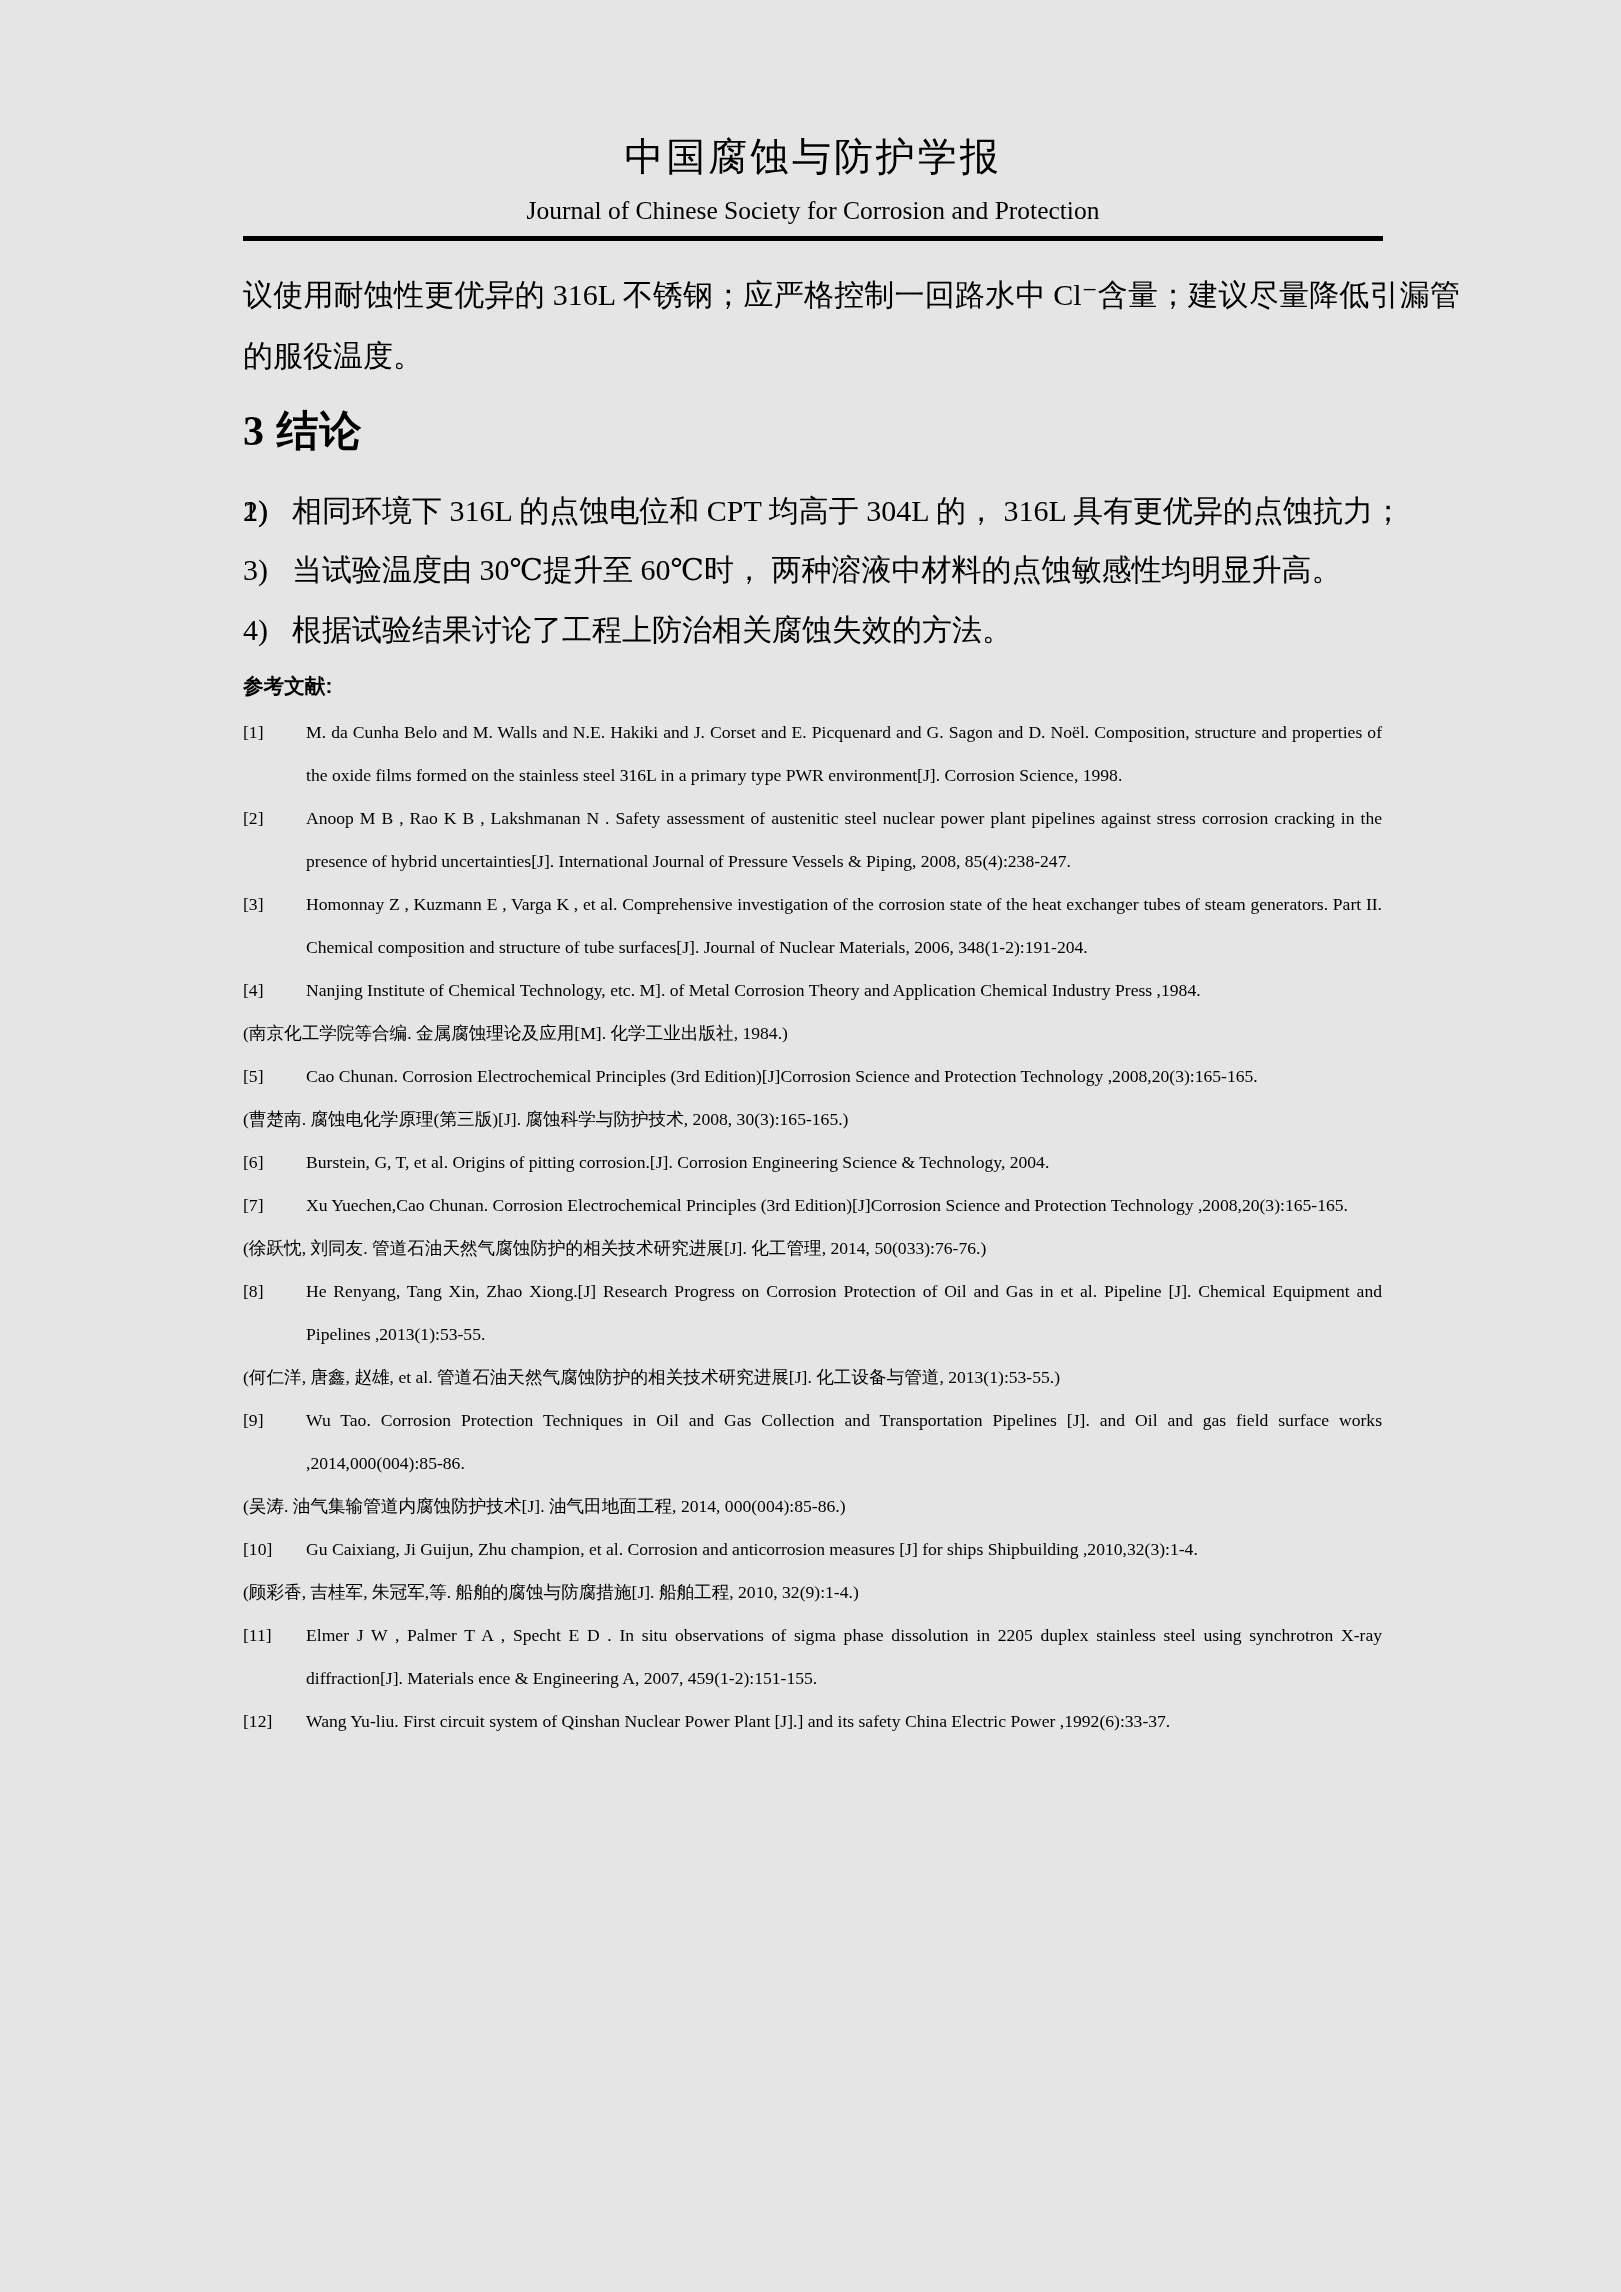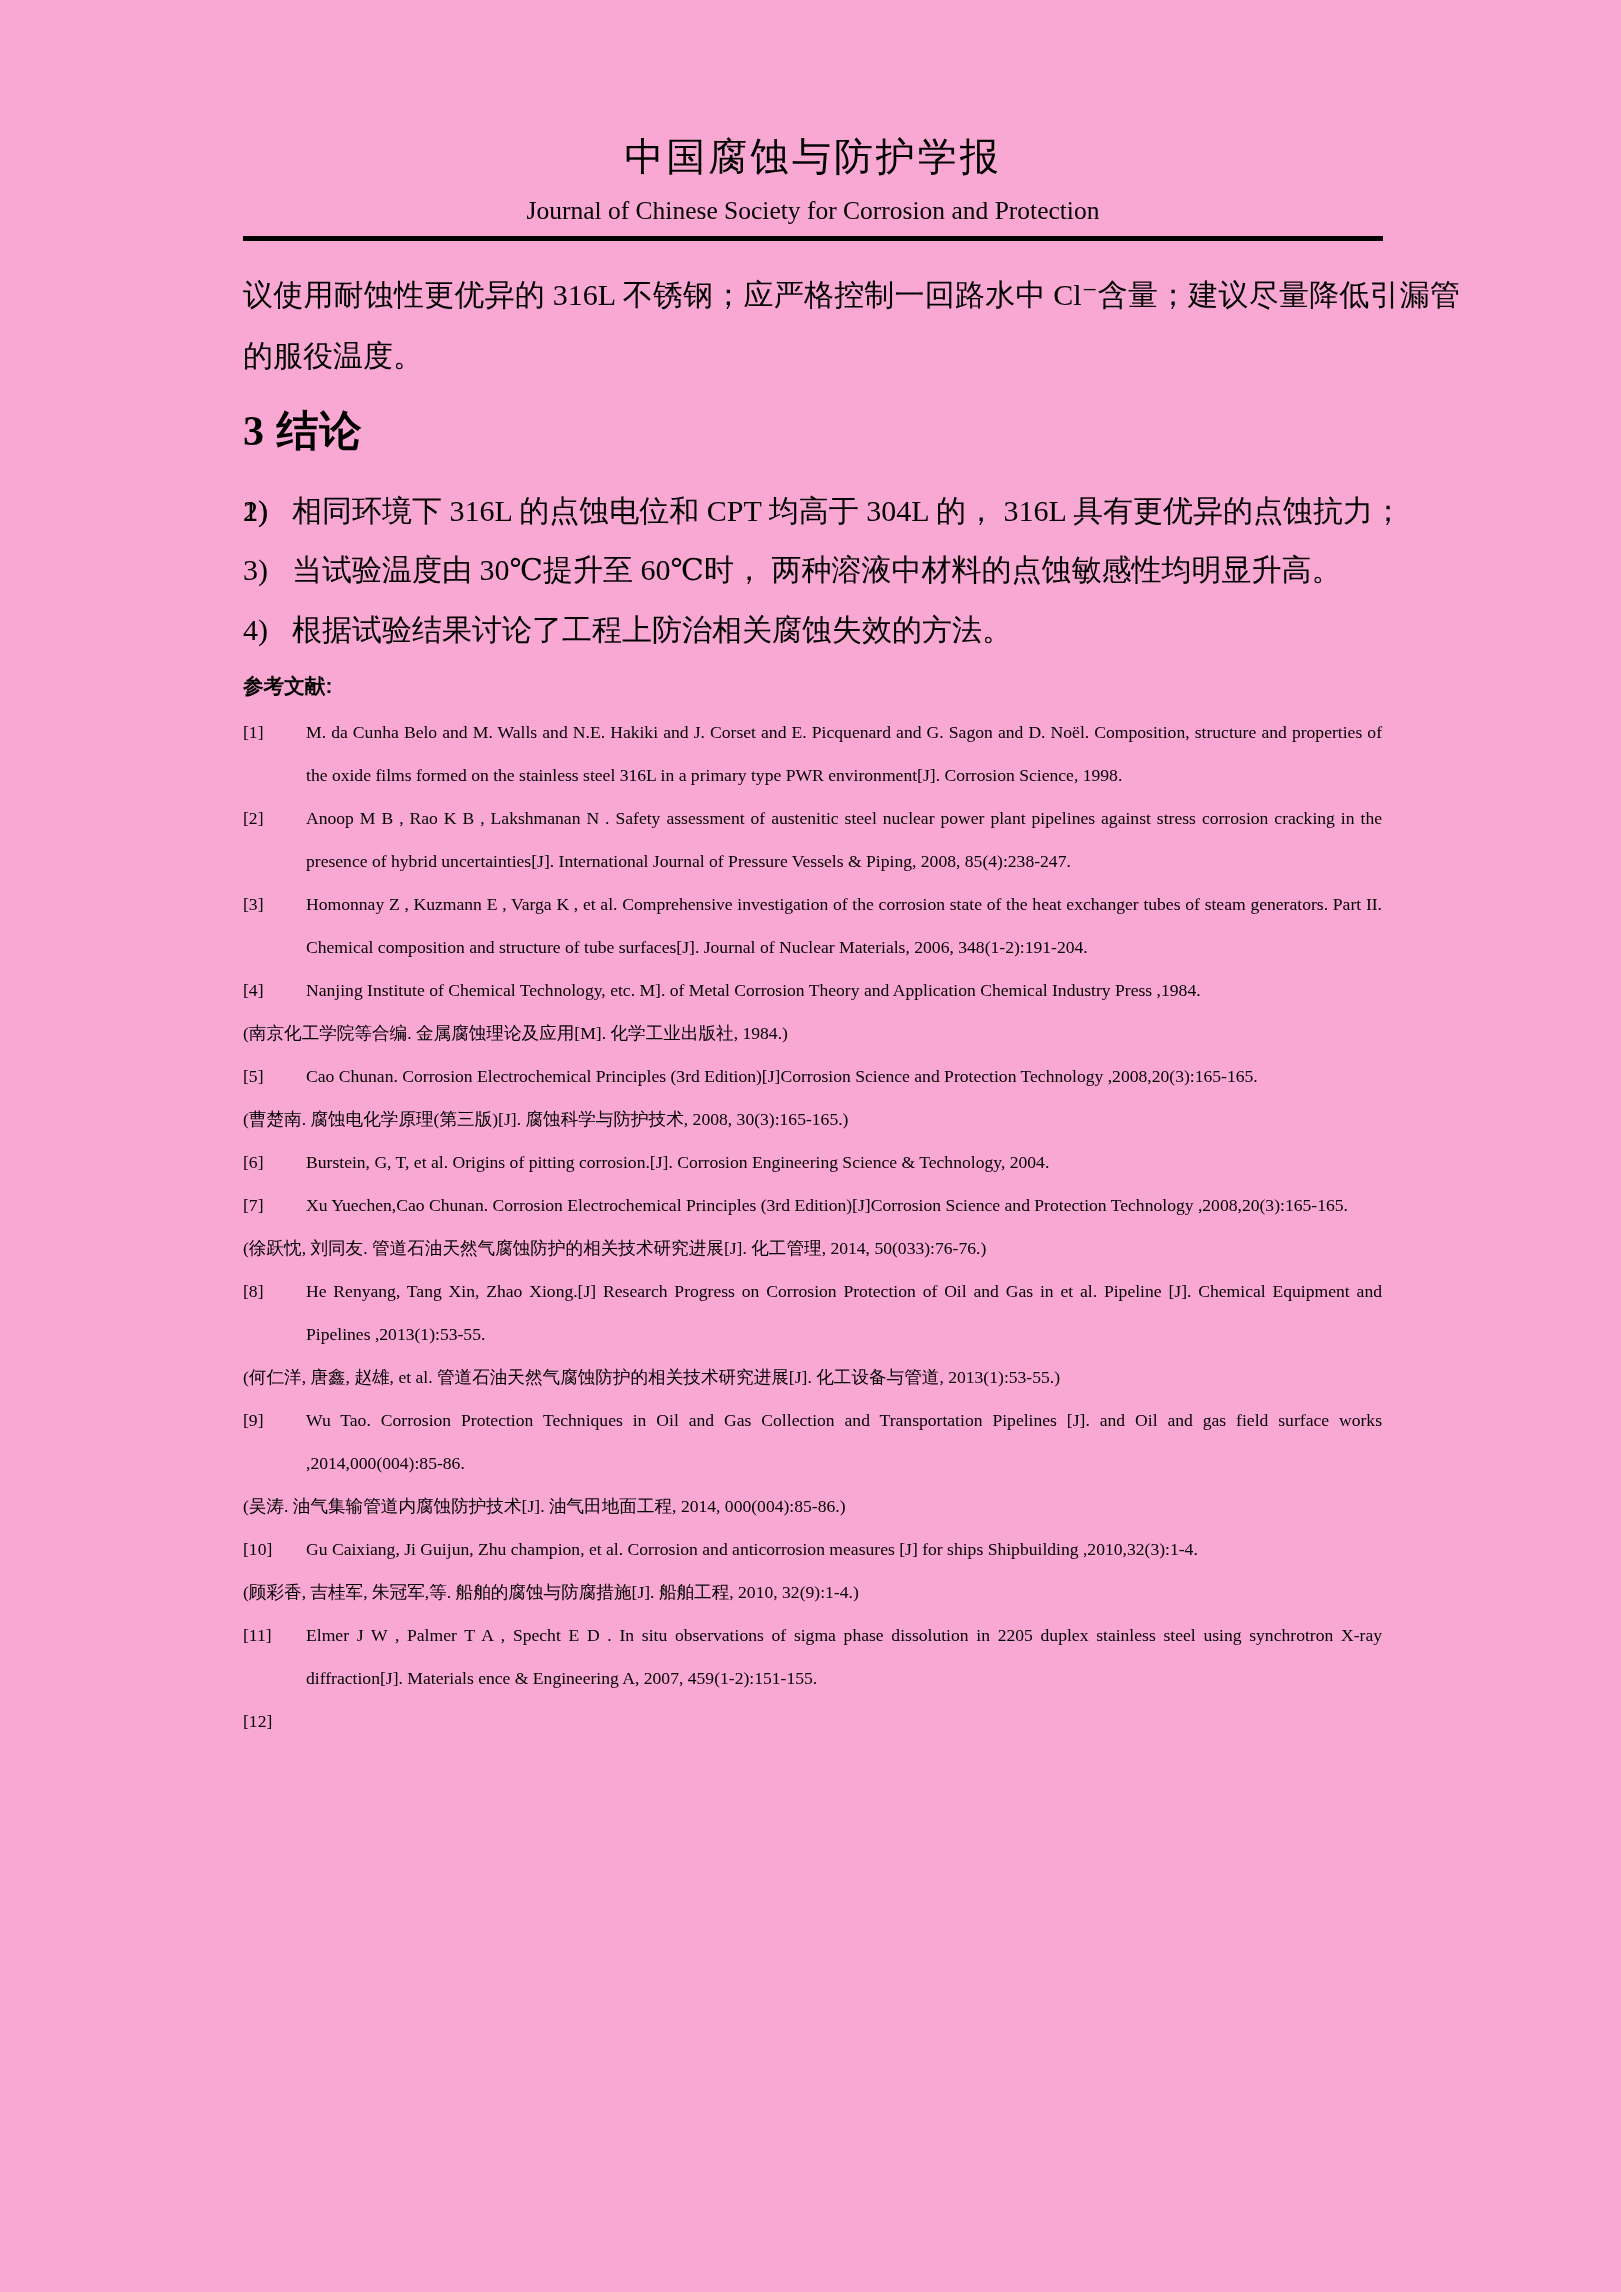--- a/index.html
+++ b/index.html
@@ -1,21 +1,21 @@
 <!DOCTYPE html>
 <html><head>
 <meta charset="utf-8">
 <style>
   * { margin: 0; padding: 0; box-sizing: border-box; }
   html, body { background: #ffffff; }
   .page {
     position: relative;
     width: 1621px;
     height: 2293px;
-    background: #f9a8d4;
+    background: #e5e5e5;
     color: #000000;
     font-family: "Liberation Serif", "DejaVu Serif", serif;
     padding: 137px 161px 0 243px;
     overflow: hidden;
   }
   
   .header { width: 1140px; }
   .title-zh {
     font-size: 39px;
     line-height: 39px;
@@ -176,17 +176,18 @@
     </div>
     <div class="ref-note">(顾彩香, 吉桂军, 朱冠军,等. 船舶的腐蚀与防腐措施[J]. 船舶工程, 2010, 32(9):1-4.)</div>
 
     <div class="ref">
       <span class="ref-num">[11]</span>
       <span>Elmer J W , Palmer T A , Specht E D . In situ observations of sigma phase dissolution in 2205 duplex stainless steel using synchrotron X-ray diffraction[J]. Materials ence &amp; Engineering A, 2007, 459(1-2):151-155.</span>
     </div>
 
     <div class="ref">
       <span class="ref-num">[12]</span>
+      <span>Wang Yu-liu. First circuit system of Qinshan Nuclear Power Plant [J].] and its safety China Electric Power ,1992(6):33-37.</span>
     </div>
 
   </div>
 </div>
 
 
 </body></html>

